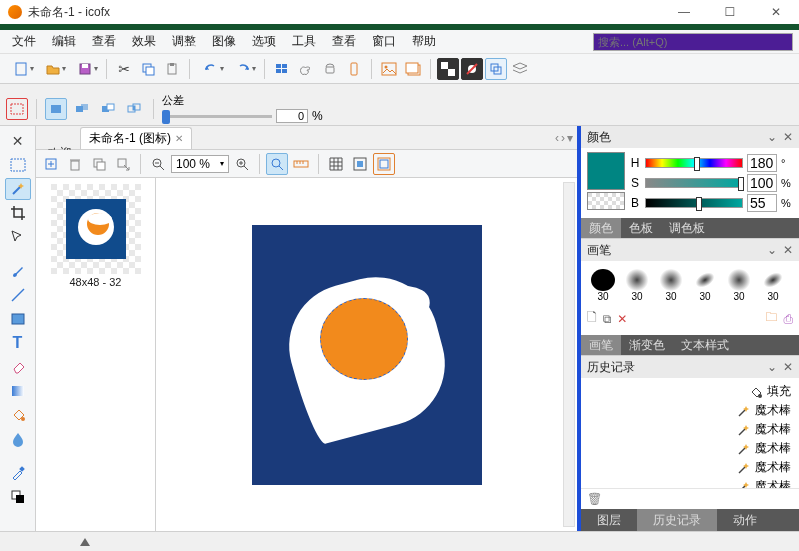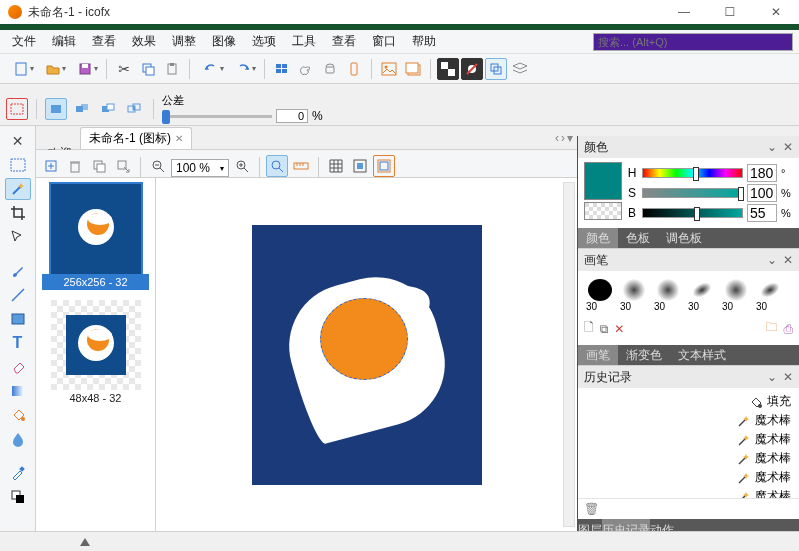--- a/index.html
+++ b/index.html
@@ -33,59 +33,59 @@
 .thumbpanel { width:120px; background:#fff; border-right:1px solid #d0d0d0; display:flex; flex-direction:column;}
 .thumblist { flex:1; overflow-y:auto; padding:6px; text-align:center;}
 .thumb { margin-bottom:10px;}
 .thumb .img { width:90px; height:90px; margin:0 auto; background:#104b8c; display:flex; align-items:center; justify-content:center; position:relative;}
 .thumb .img.ck { background:repeating-conic-gradient(#fff 0 25%,#e8e8e8 0 50%) 0 0/12px 12px;}
 .thumb .img .inner { width:60px; height:60px; background:#104b8c;}
 .thumb.sel .img { outline:2px solid #2f7bd0;}
 .thumb .label { font-size:11px; padding:2px; color:#222;}
 .thumb.sel .label { background:#2f7bd0; color:#fff;}
 .canvaswrap { flex:1; background:#fff; display:flex; flex-direction:column; min-width:0;}
-.canvastb { height:28px; background:#f5f6f7; border-bottom:1px solid #d0d0d0; display:flex; align-items:flex-end; padding:0 4px; gap:2px;}
+.canvastb { height:28px; background:#f5f6f7; border-bottom:1px solid #d0d0d0; display:flex; align-items:center; padding:0 4px; gap:2px;}
 .zoombox { border:1px solid #aaa; background:#fff; padding:1px 4px; font-size:11px; width:58px; display:flex; justify-content:space-between; align-items:center;}
 .canvas { flex:1; display:flex; align-items:center; justify-content:center; background:#fff; position:relative;}
 .art { width:230px; height:260px; background:#1a3a7a; display:flex; align-items:center; justify-content:center; position:relative;}
 .swirl { width:150px; height:150px; position:relative;}
 .swirl .white { position:absolute; inset:0; background:#fff; border-radius:50% 50% 50% 10%/50% 50% 50% 70%; transform:rotate(-15deg);}
 .swirl .orange { position:absolute; left:28px; top:18px; width:88px; height:82px; background:#f28a1c; border-radius:50%; border:1px dashed #3060c0;}
 .swirl .cut { position:absolute; left:40px; top:10px; width:100px; height:50px; background:#fff; border-radius:50%; transform:rotate(-20deg);}
-.rightcol { width:222px; background:#f5f6f7; border-left:1px solid #1d4ed8; display:flex; flex-direction:column; overflow:hidden;margin-top:10px;}
+.rightcol { width:222px; background:#f5f6f7; border-left:4px solid #1d4ed8; display:flex; flex-direction:column; overflow:hidden;}
 .panel { border-bottom:1px solid #d0d0d0;}
 .panel .head { height:22px; background:#eaeaea; display:flex; align-items:center; padding:0 6px; font-size:12px; color:#222;}
 .panel .head .pbtns { margin-left:auto; display:flex; gap:6px; font-size:10px; color:#666;}
 .panel .body { background:#fff; padding:4px 6px;}
 .colorrow { display:flex; align-items:center; gap:4px; margin:2px 0;}
 .colorrow .lab { width:12px; text-align:center;}
 .colorrow .bar { flex:1; height:10px; position:relative; border:1px solid #999;}
 .colorrow .bar.h { background:linear-gradient(90deg,red,yellow,lime,cyan,blue,magenta,red);}
 .colorrow .bar.s { background:linear-gradient(90deg,#888,#00a7a0);}
 .colorrow .bar.b { background:linear-gradient(90deg,#000,#00a7a0);}
 .colorrow .handle { position:absolute; top:-2px; width:6px; height:14px; background:#fff; border:1px solid #333;}
 .colorrow .val { width:30px; border:1px solid #aaa; text-align:left; padding:0 2px; font-size:14px; background:#fff;}
 .colorrow .unit { width:12px; font-size:11px;}
 .swatch { width:38px; height:38px; background:#008582; border:1px solid #888;}
 .swatch2 { width:38px; height:18px; margin-top:2px; background:repeating-conic-gradient(#fff 0 25%,#ddd 0 50%) 0 0/8px 8px; border:1px solid #888;}
 .tabs { height:20px; background:#585858; display:flex; color:#ddd; font-size:11px;}
 .tabs div { padding:2px 8px;}
 .tabs .active { background:#888;}
 .brushrow { display:flex; gap:6px; padding:4px 2px;}
-.brush { width:28px; text-align:left;}
+.brush { width:28px; text-align:center;}
 .brush .shape { width:24px; height:22px; margin:0 auto; border-radius:50%;}
 .brush.hard .shape { background:#000;}
 .brush.soft .shape { background:radial-gradient(circle,#444 0%,transparent 70%);}
 .brush.blob .shape { background:radial-gradient(ellipse 60% 40%,#333 0%,transparent 70%); transform:rotate(-30deg);}
 .brush .sz { font-size:10px;}
 .histlist { max-height:110px; overflow:hidden;}
 .histitem { display:flex; align-items:center; gap:4px; padding:1px 2px; font-size:12px;justify-content:flex-end;}
 .histitem .hicon { width:14px; height:14px; display:inline-block;}
 .btabs { height:22px; background:#585858; display:flex; color:#ddd; font-size:12px;}
-.btabs div { padding:3px 0;}
+.btabs div { padding:3px 16px;}
 .btabs .active { background:#888;}
 .status { height:20px; background:#f0f0f0; border-top:1px solid #d0d0d0; display:flex; align-items:center; padding:0 80px;}
 .status .tri { width:0; height:0; border-left:5px solid transparent; border-right:5px solid transparent; border-bottom:8px solid #666;}
 svg { display:block;}
 .slider { position:relative; width:110px; height:16px;}
 .slider .track { position:absolute; top:7px; left:0; right:0; height:3px; background:#bbb;}
 .slider .thumb { position:absolute; top:2px; left:0; width:8px; height:14px; background:#3a7bd5; border-radius:2px;}
 .tolval { border:1px solid #aaa; background:#fff; width:32px; text-align:right; padding:0 3px; font-size:11px;}
 </style>
 </head>
@@ -452,33 +452,20 @@
           <svg width="14" height="14">
             <rect x="1" y="1" width="12" height="12" fill="none" stroke="#e08030"></rect>
             <rect x="3" y="3" width="8" height="8" fill="none" stroke="#3a7bd5"></rect>
           </svg>
         </div>
     </div>
 
     <div class="docarea">
       <div class="thumbpanel">
         <div class="thumblist" id="thumblist">
-            <div class="thumb sel">
-              <div class="img ">
-                <div class="inner">
-                  <svg width="60" height="60">
-                    <rect width="60" height="60" fill="#104b8c"></rect>
-                    <circle cx="30" cy="28" r="18" fill="#fff"></circle>
-                    <circle cx="32" cy="25" r="11" fill="#f28a1c"></circle>
-                    <ellipse cx="34" cy="20" rx="12" ry="6" fill="#fff"></ellipse>
-                  </svg>
-                </div>
-              </div>
-              <div class="label">256x256 - 32</div>
-            </div>
             <div class="thumb">
               <div class="img ck">
                 <div class="inner">
                   <svg width="60" height="60">
                     <rect width="60" height="60" fill="#104b8c"></rect>
                     <circle cx="30" cy="28" r="18" fill="#fff"></circle>
                     <circle cx="32" cy="25" r="11" fill="#f28a1c"></circle>
                     <ellipse cx="34" cy="20" rx="12" ry="6" fill="#fff"></ellipse>
                   </svg>
                 </div>

